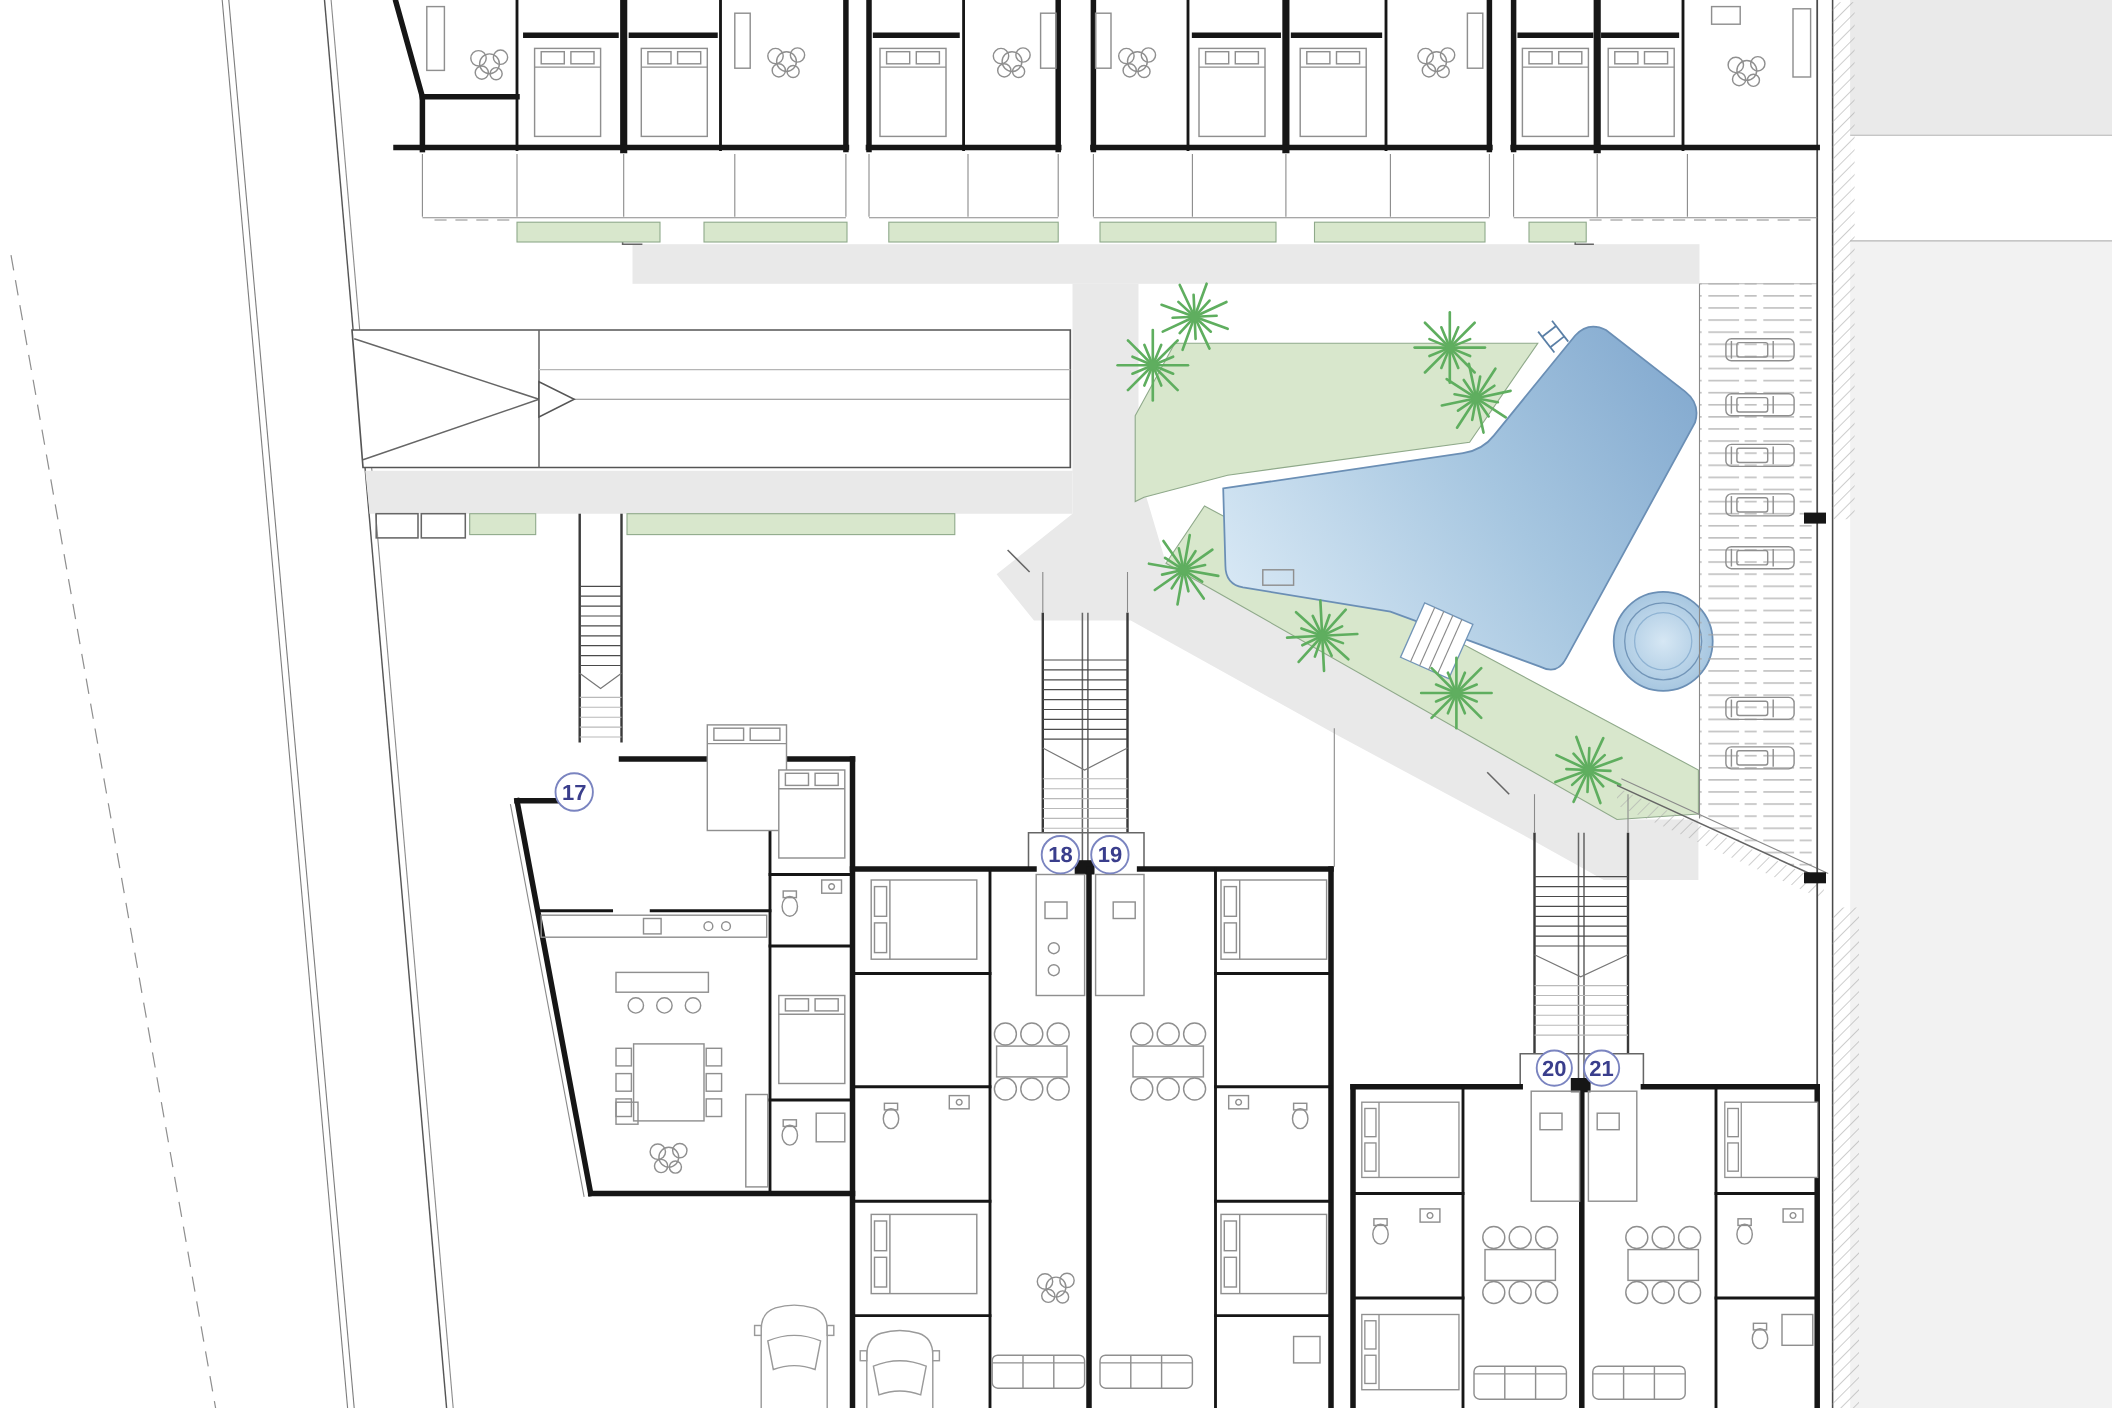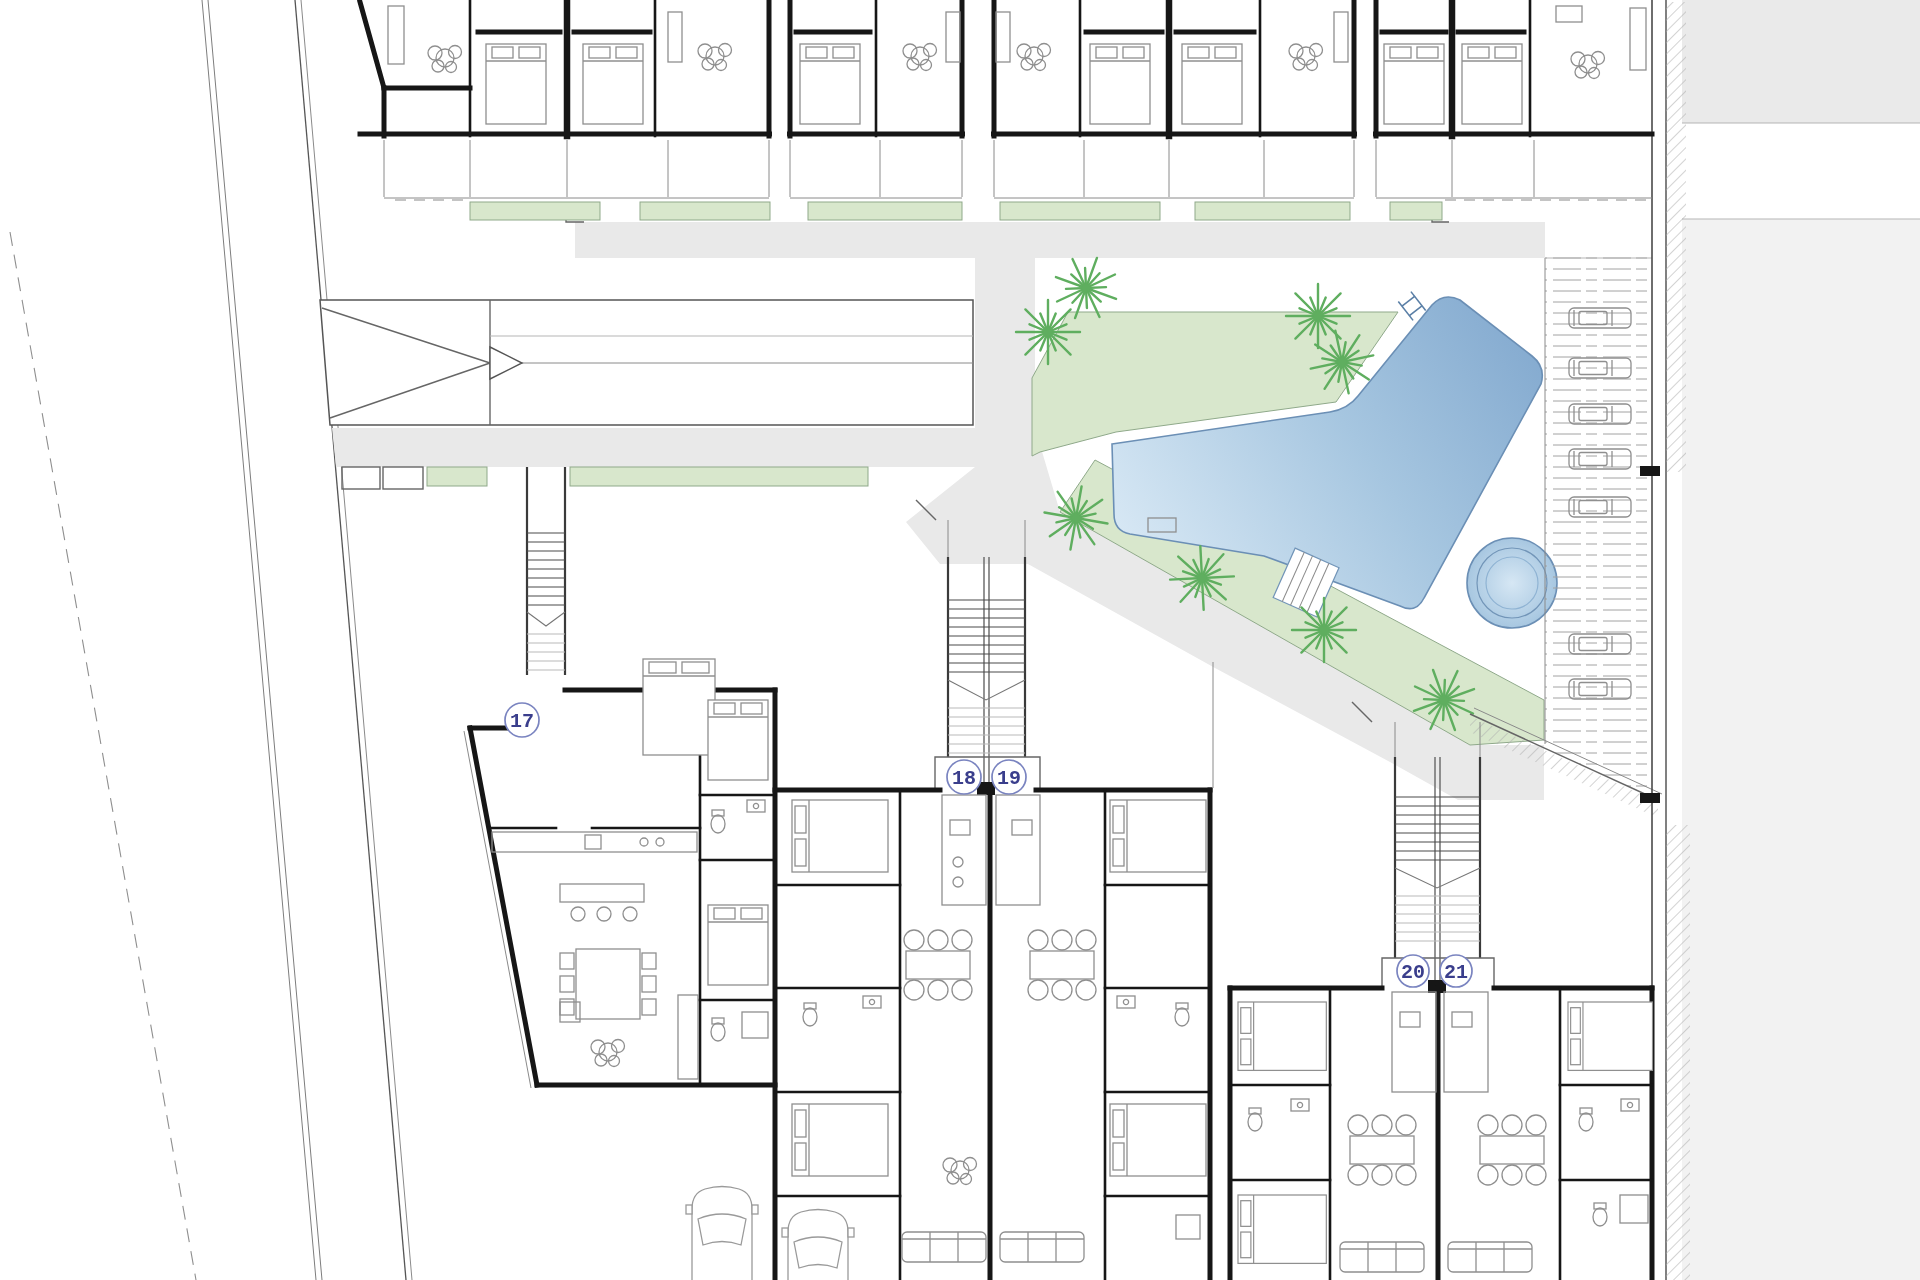--- a/index.html
+++ b/index.html
@@ -1,17 +1,17 @@
 <!DOCTYPE html>
 <html style="--wall: #161616; --grass: #d8e7cc; --grass_border: #8fa98a; --path: #e9e9e9; --road: #f2f2f2; --road_dark: #eaeaea; --pool_light: #d6e7f4; --pool_mid: #a6c6e0; --pool_dark: #85abd0; --pool_border: #6b8fb5; --palm: #5fae5f; --furniture: #8f8f8f; --label_ink: #3a3e8c; --label_ring: #7a84c0;"><head>
 <meta charset="utf-8">
 <style>
   html,body{margin:0;padding:0;background:#fff;}
   .stage{position:relative;width:1920px;height:1280px;background:#fff;overflow:hidden;
-         font-family:Liberation Mono, monospace;}
+         font-family:Liberation Sans, sans-serif;}
   svg{display:block}
   .wall{stroke:var(--wall);stroke-width:5;fill:none;stroke-linecap:square}
   .wall6{stroke:var(--wall);stroke-width:6.5;fill:none;stroke-linecap:square}
   .wallM{stroke:var(--wall);stroke-width:2.6;fill:none;stroke-linecap:square}
   .thin{stroke:#8a8a8a;stroke-width:1;fill:none}
   .thin2{stroke:#666;stroke-width:1.4;fill:none}
   .ltline{stroke:#b5b5b5;stroke-width:1;fill:none}
   .furn{stroke:var(--furniture);stroke-width:1.3;fill:#fff}
   .furnN{stroke:var(--furniture);stroke-width:1.3;fill:none}
   .grass{fill:var(--grass);stroke:var(--grass_border);stroke-width:1}

